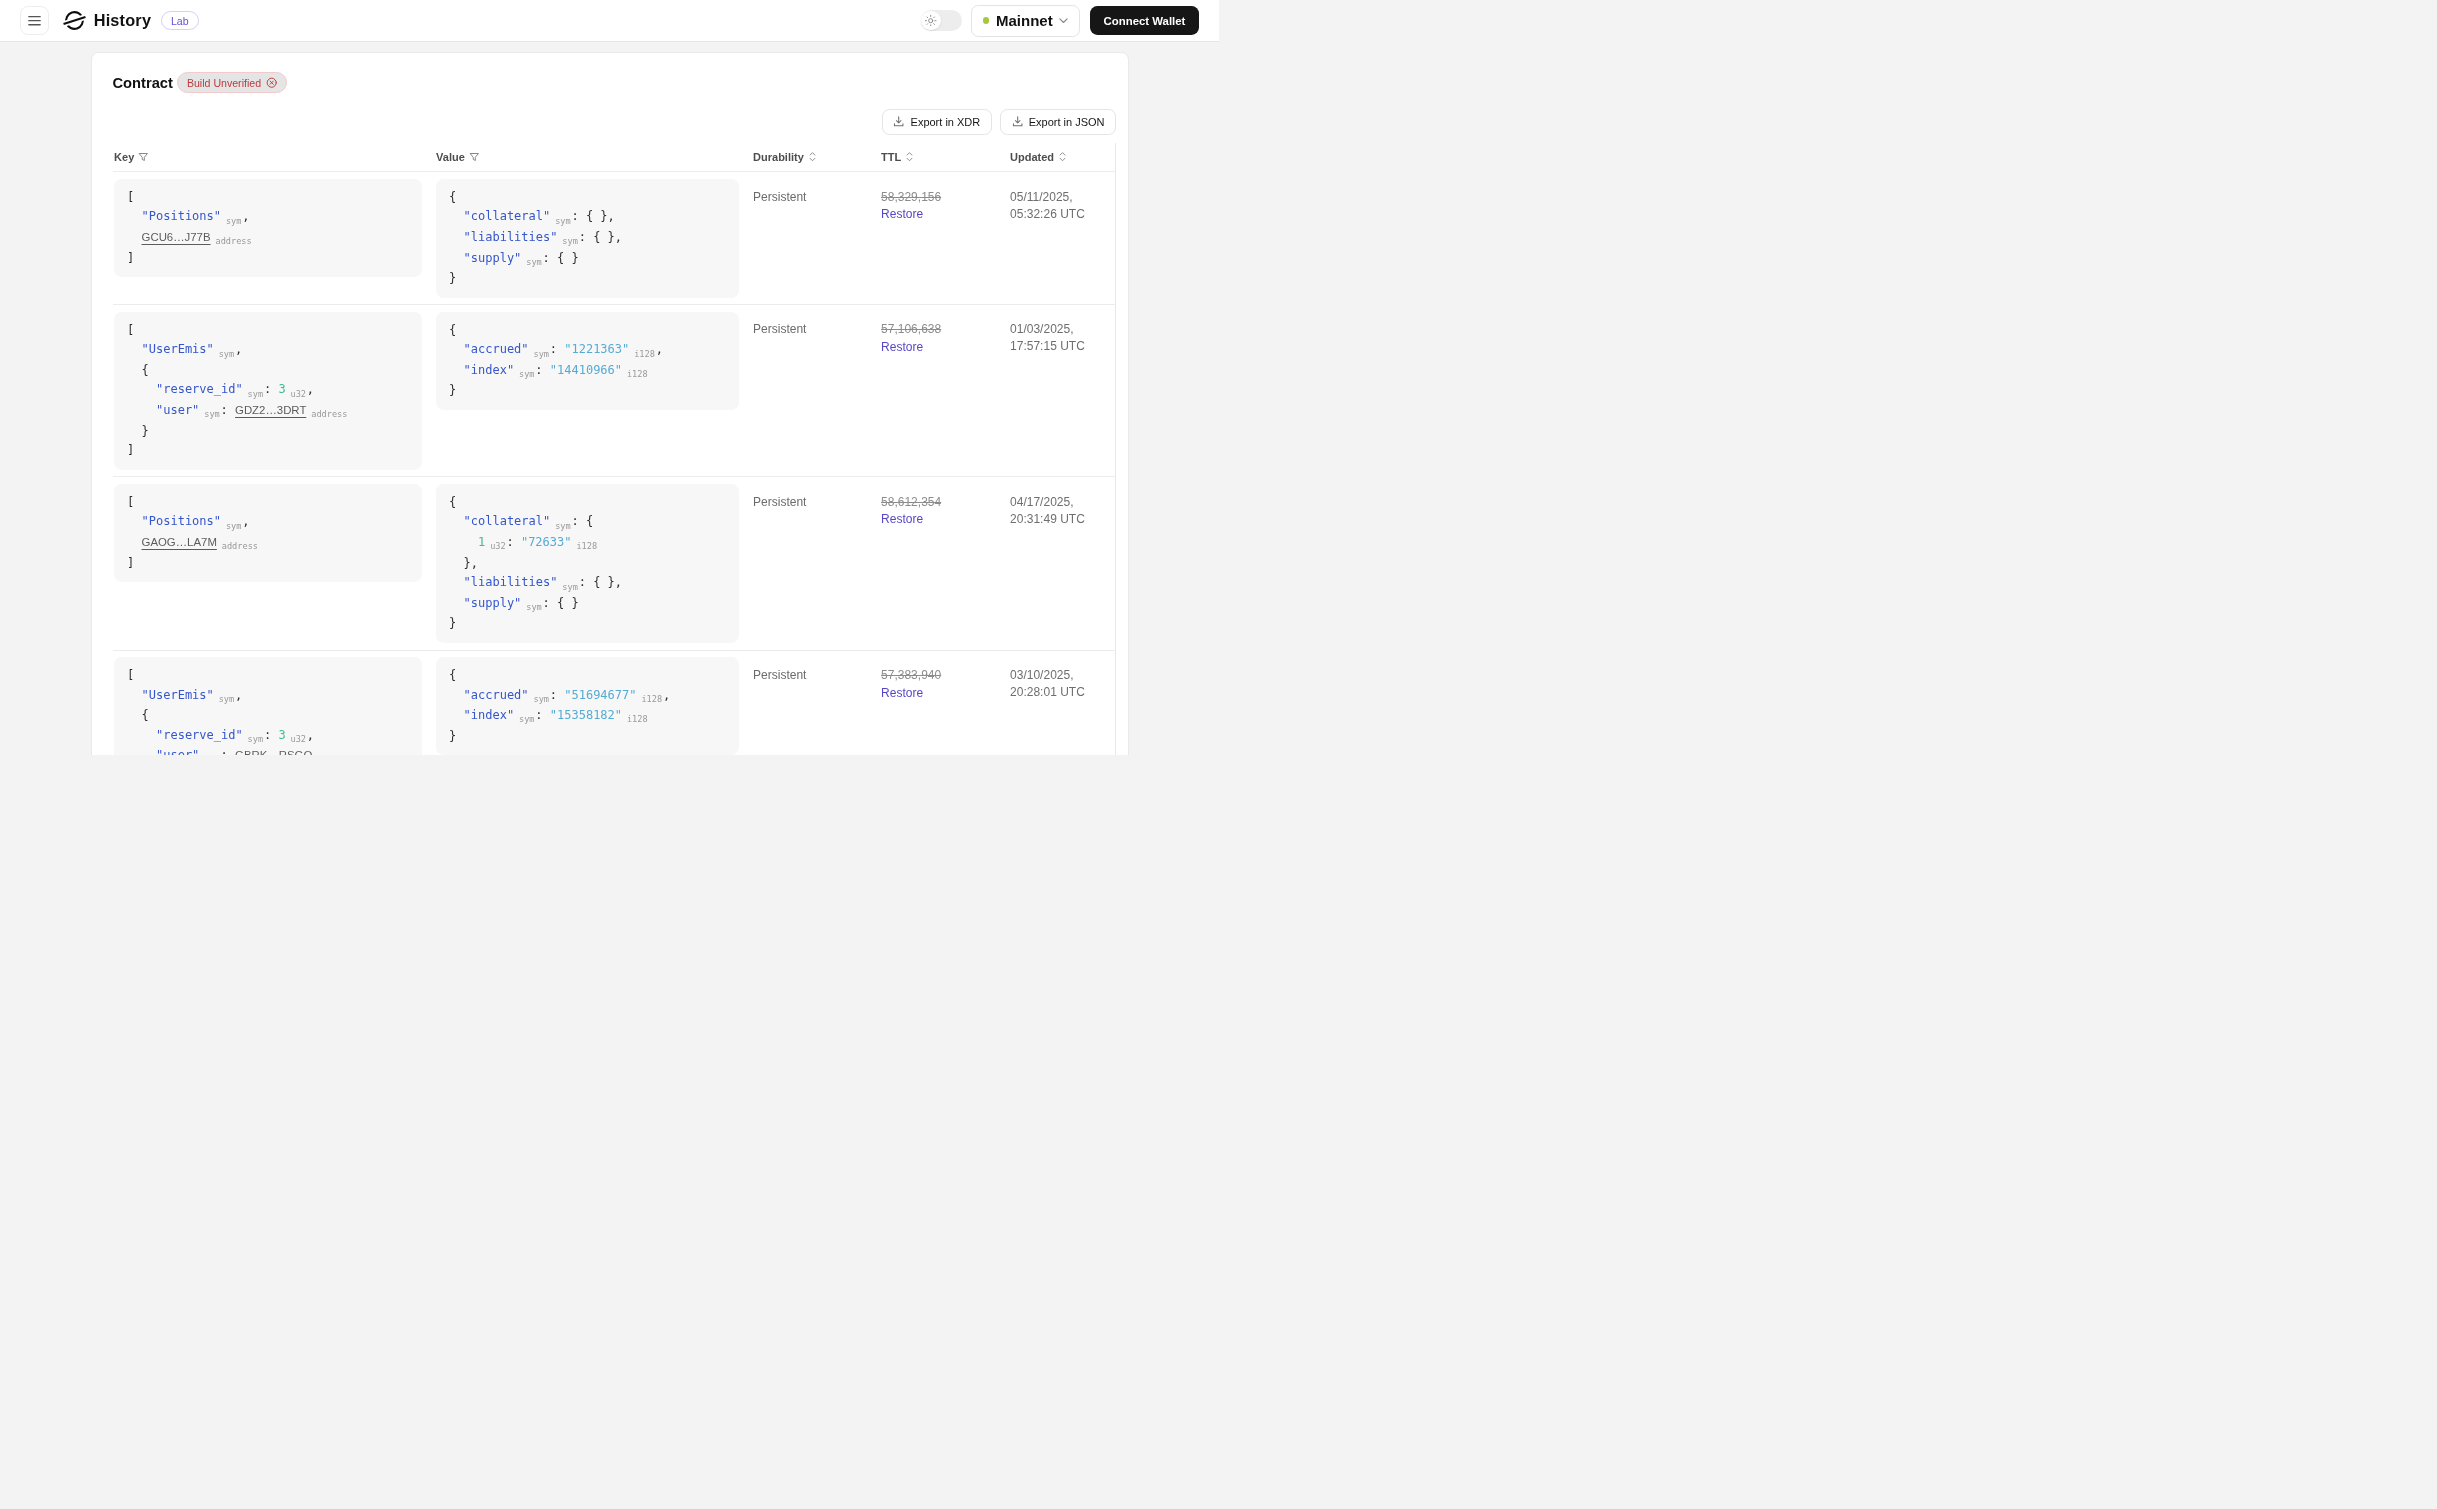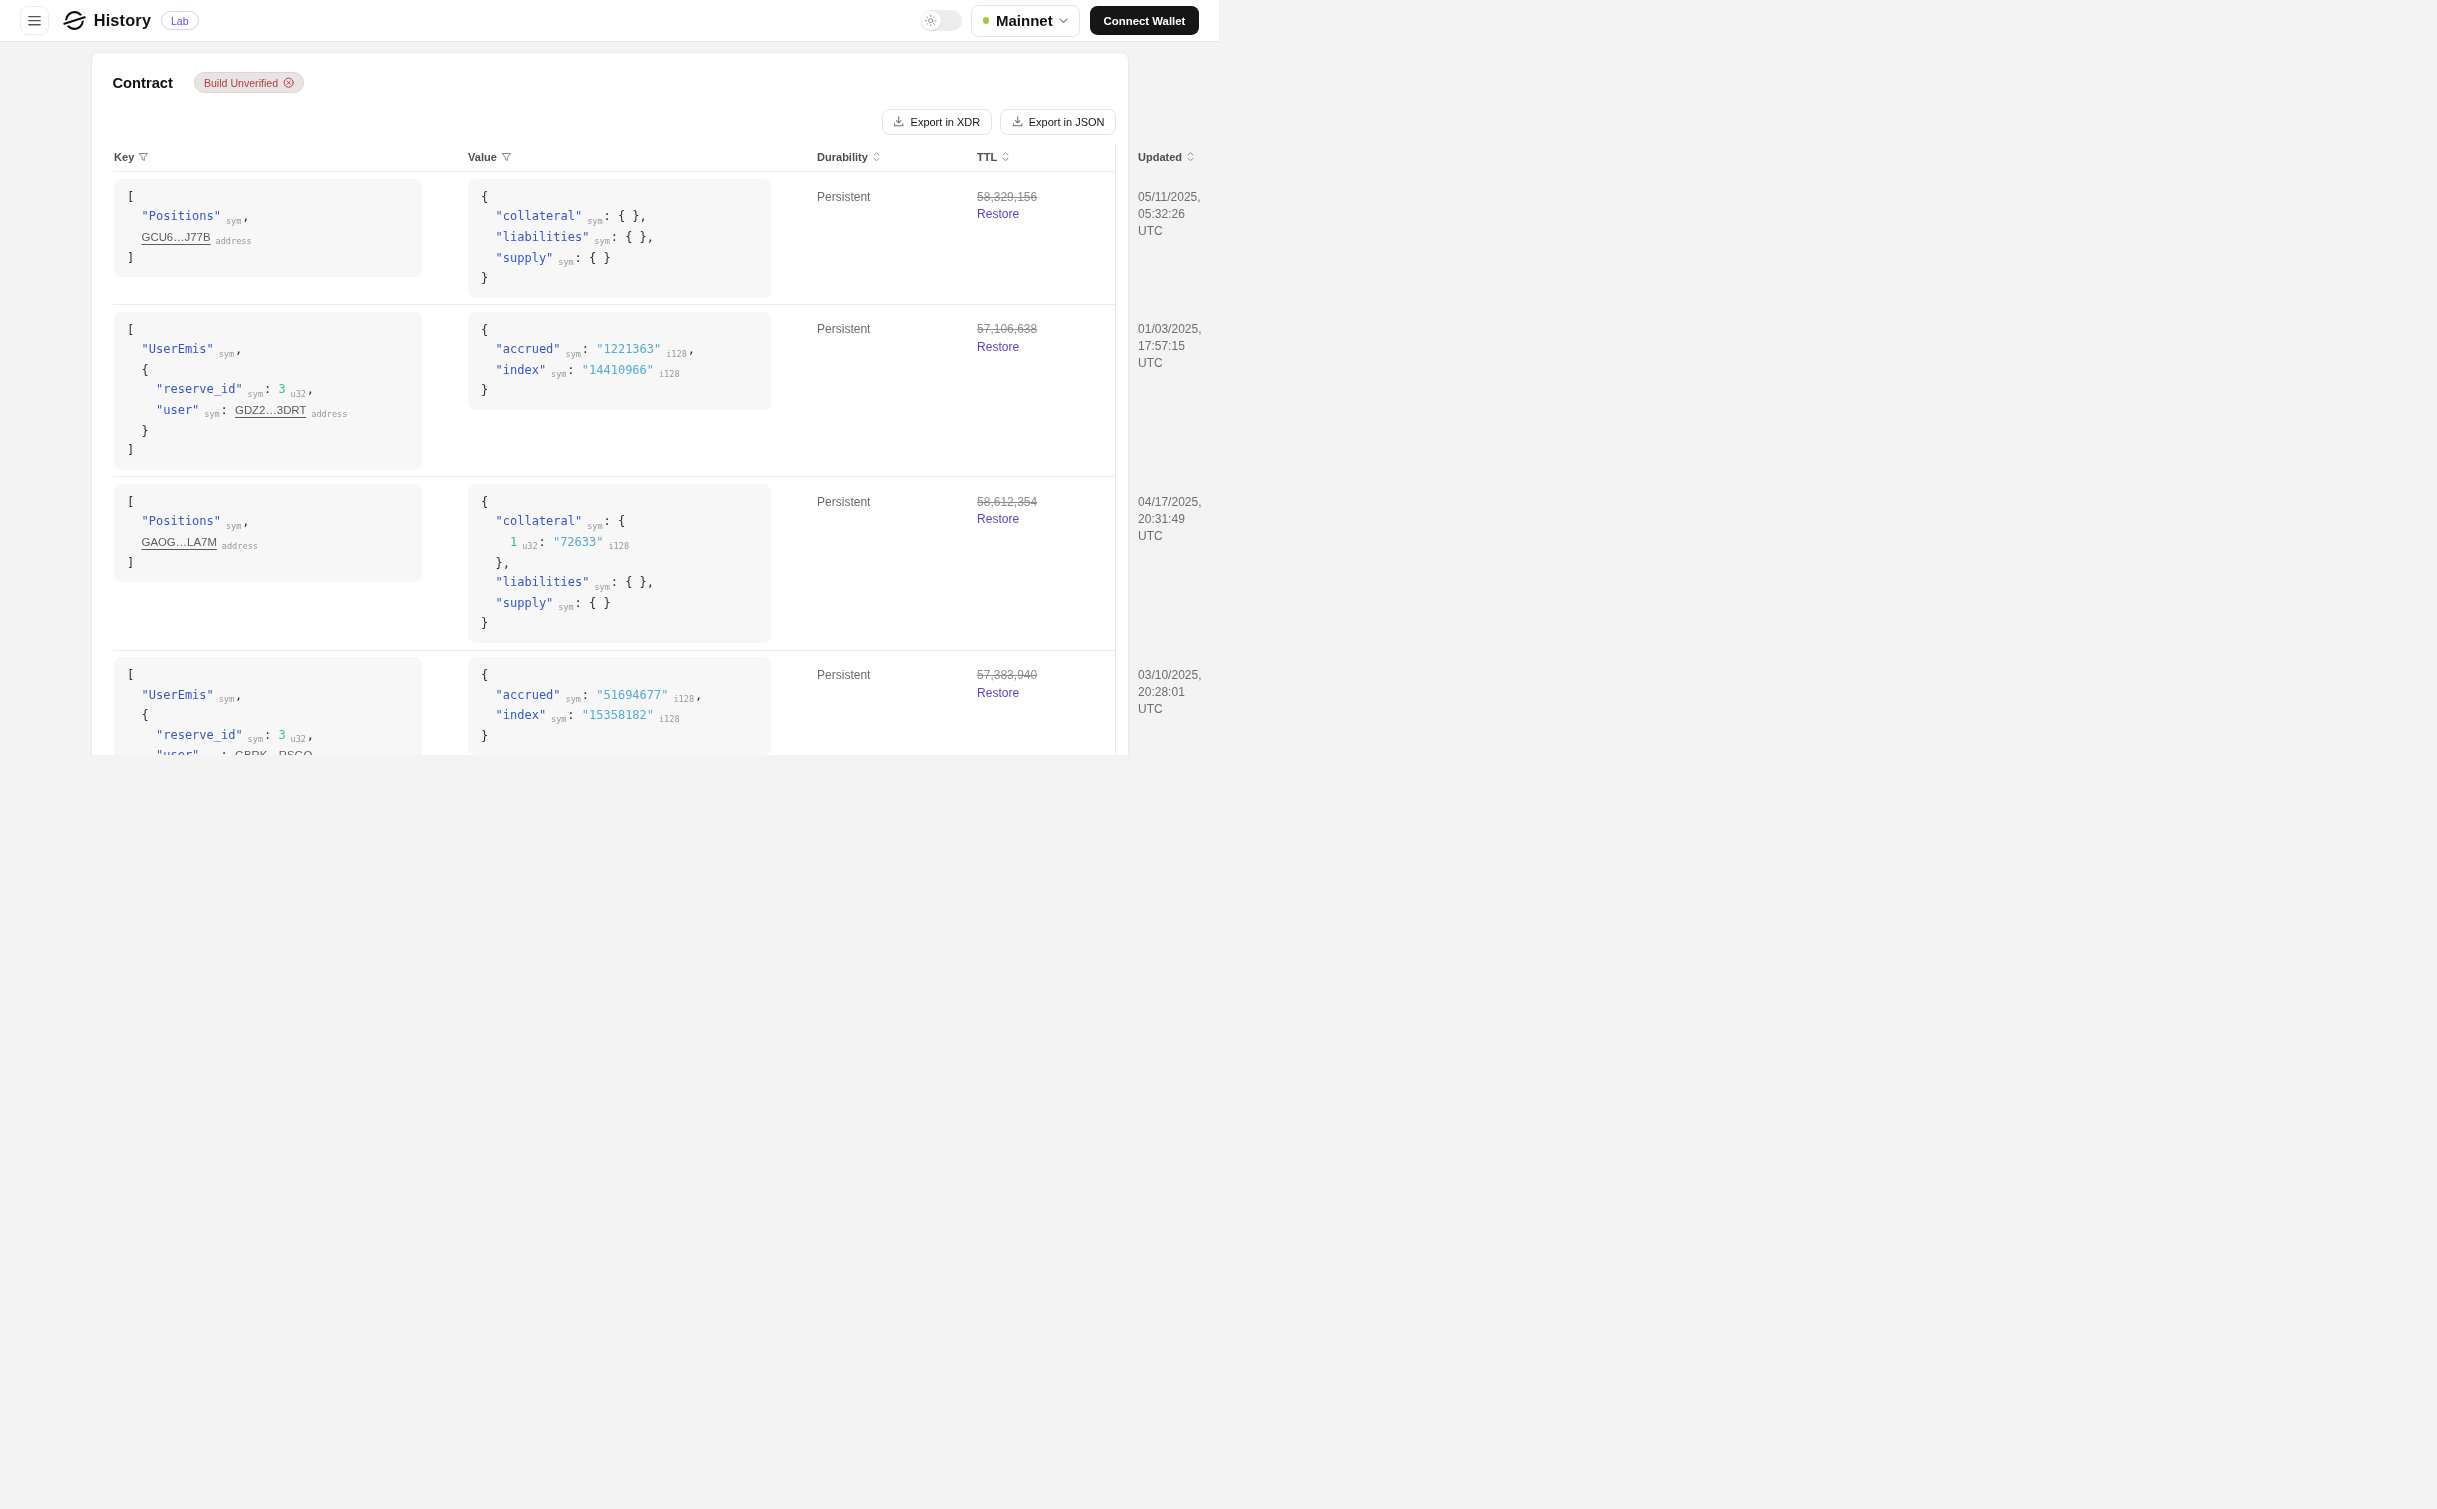--- a/index.html
+++ b/index.html
@@ -24,38 +24,38 @@
   .network-btn { display:flex; align-items:center; gap:6.5px; background:#fff;
                  border:0.8px solid #e3e3e3; border-radius:7.4px; padding:6.5px 10.6px; cursor:pointer; }
   .net-dot { width:6.5px; height:6.5px; border-radius:50%; background:#a4c93f; }
   .network-btn b { font-size:15px; font-weight:700; color:#111; }
   .connect-btn { background:#161616; color:#fff; font-weight:700; font-size:11.4px;
                  border:none; border-radius:7.4px; padding:8.2px 14px; cursor:pointer; }
 
   
   .card { width:1038px; margin:9.8px auto 0; background:#fff; border:0.8px solid #e9e9e9;
           border-radius:7.4px; min-height:703px; }
-  .card-head { display:flex; align-items:center; gap:21px; padding:19.6px 21px 0; }
+  .card-head { display:flex; align-items:center; gap:4px; padding:19.6px 21px 0; }
   .page-title { font-size:14.7px; font-weight:700; color:#111; }
   .build-badge { display:inline-flex; align-items:center; gap:4.9px; font-size:10.6px; color:#bf3a3a;
                  border:0.8px solid #f1caca; background:#e5e5e5; border-radius:816px; padding:3.3px 9px; }
 
   .tabs { display:flex; gap:4.9px; padding:16.3px 16.3px 0 16.3px; }
   .tab { font-size:11.4px; color:#4a4a4a; background:none; border:none; padding:7.4px 10.6px;
          border-radius:7.4px; cursor:pointer; white-space:nowrap; }
   .tab.active { background:#ece7fd; color:#5b42d6; }
 
   .export-row { display:flex; justify-content:flex-end; gap:8.2px; padding:16.3px 11.4px 0; }
   .export-btn { display:inline-flex; align-items:center; gap:5.7px; background:#fff;
                 border:0.8px solid #e4e4e4; border-radius:7.4px; padding:5.7px 10.6px;
                 font-size:11px; font-weight:400; color:#161616; cursor:pointer; }
 
   
   .storage-table { margin:8.2px 11.4px 0 21px; border-right:0.8px solid #e8e8e8; }
-  .tgrid { display:grid; grid-template-columns:322px 317px 128px 129px 1fr;gap:32px; }
+  .tgrid { display:grid; grid-template-columns:322px 317px 128px 129px 1fr; }
   .thead { border-bottom:0.8px solid #ececec; }
   .th { display:flex; align-items:center; gap:4.1px; font-size:11px; font-weight:600;
         color:#4d4d4d; padding:8.2px 0 8.2px 1.6px; }
   .trow { border-bottom:0.8px solid #ececec; align-items:start; }
   .trow:last-child { border-bottom:none; }
 
   .code-cell { background:#f7f7f7; border-radius:7.4px; margin:6.5px 12.3px 6.5px 1.6px; padding:9px 13px; }
   .code { font-family:"DejaVu Sans Mono", monospace; font-size:12px; line-height:19.6px;
           white-space:pre; color:#2d2d2d; }
   .tok-p { color:#2d2d2d; }

